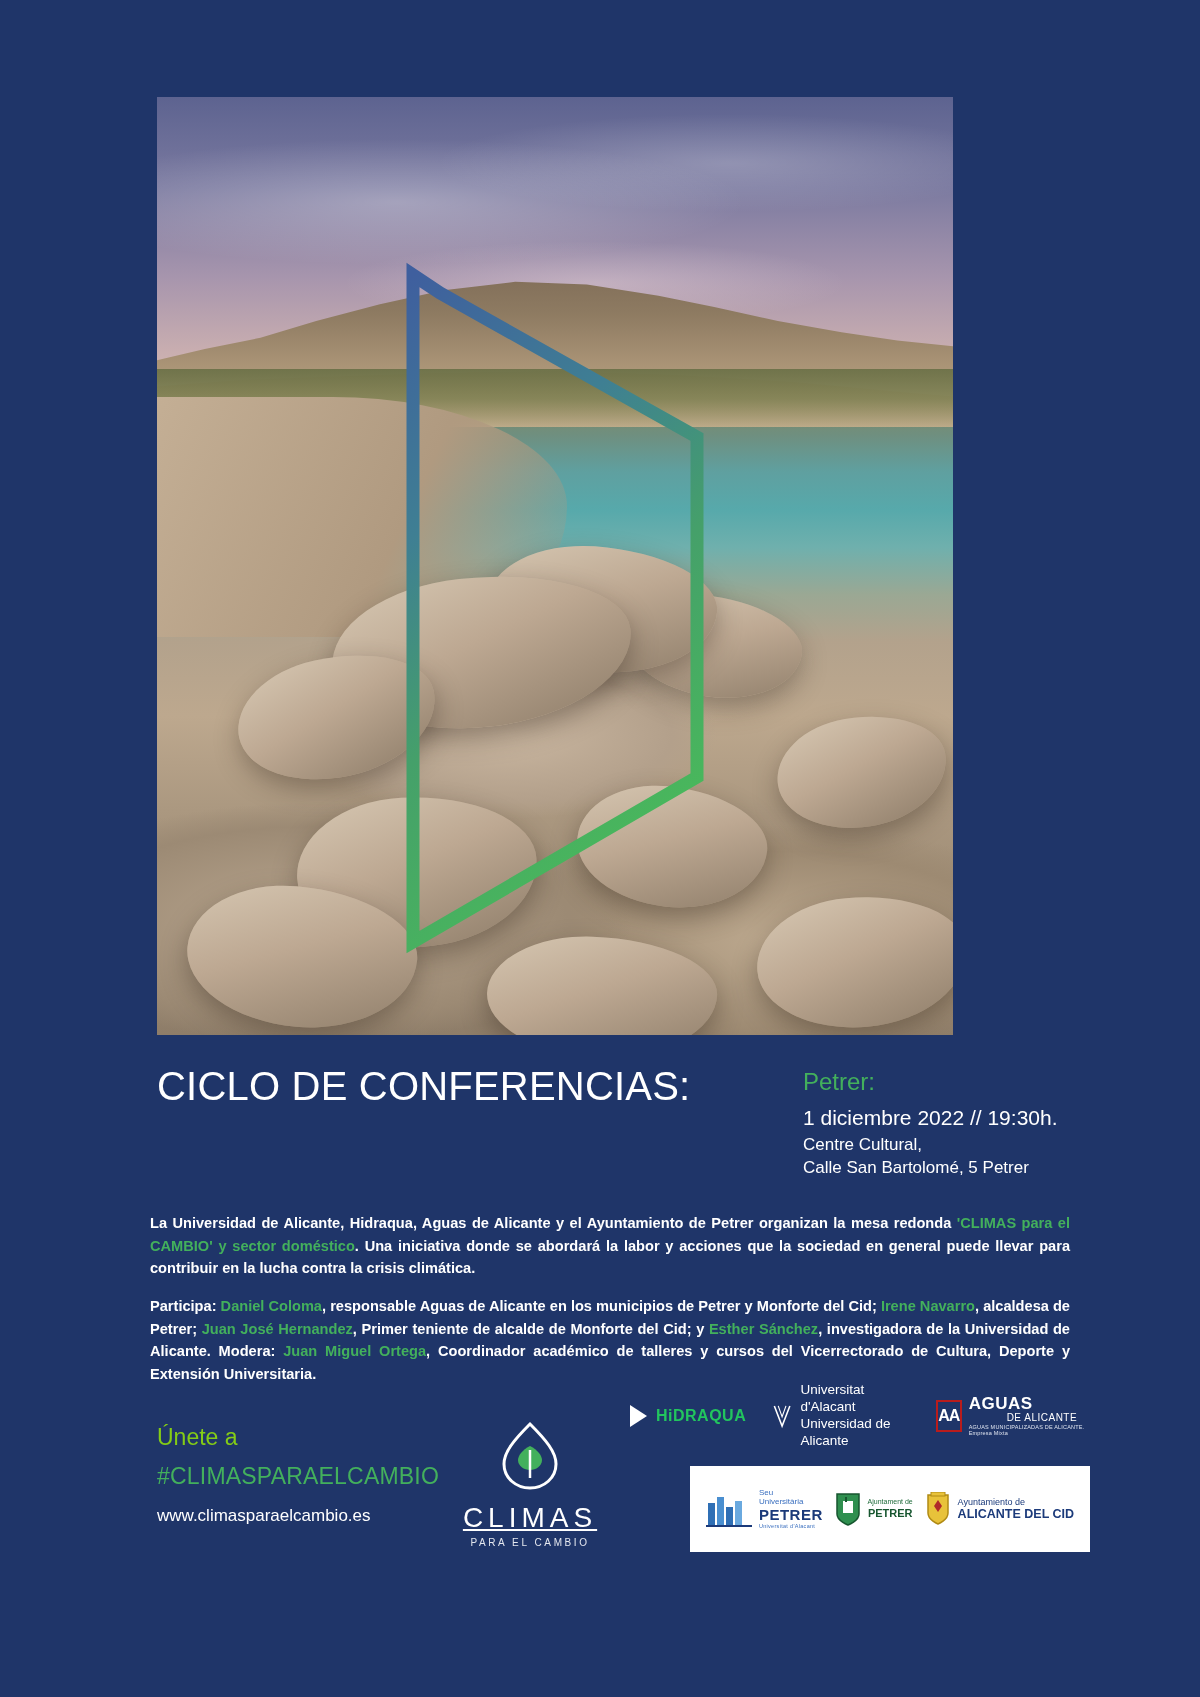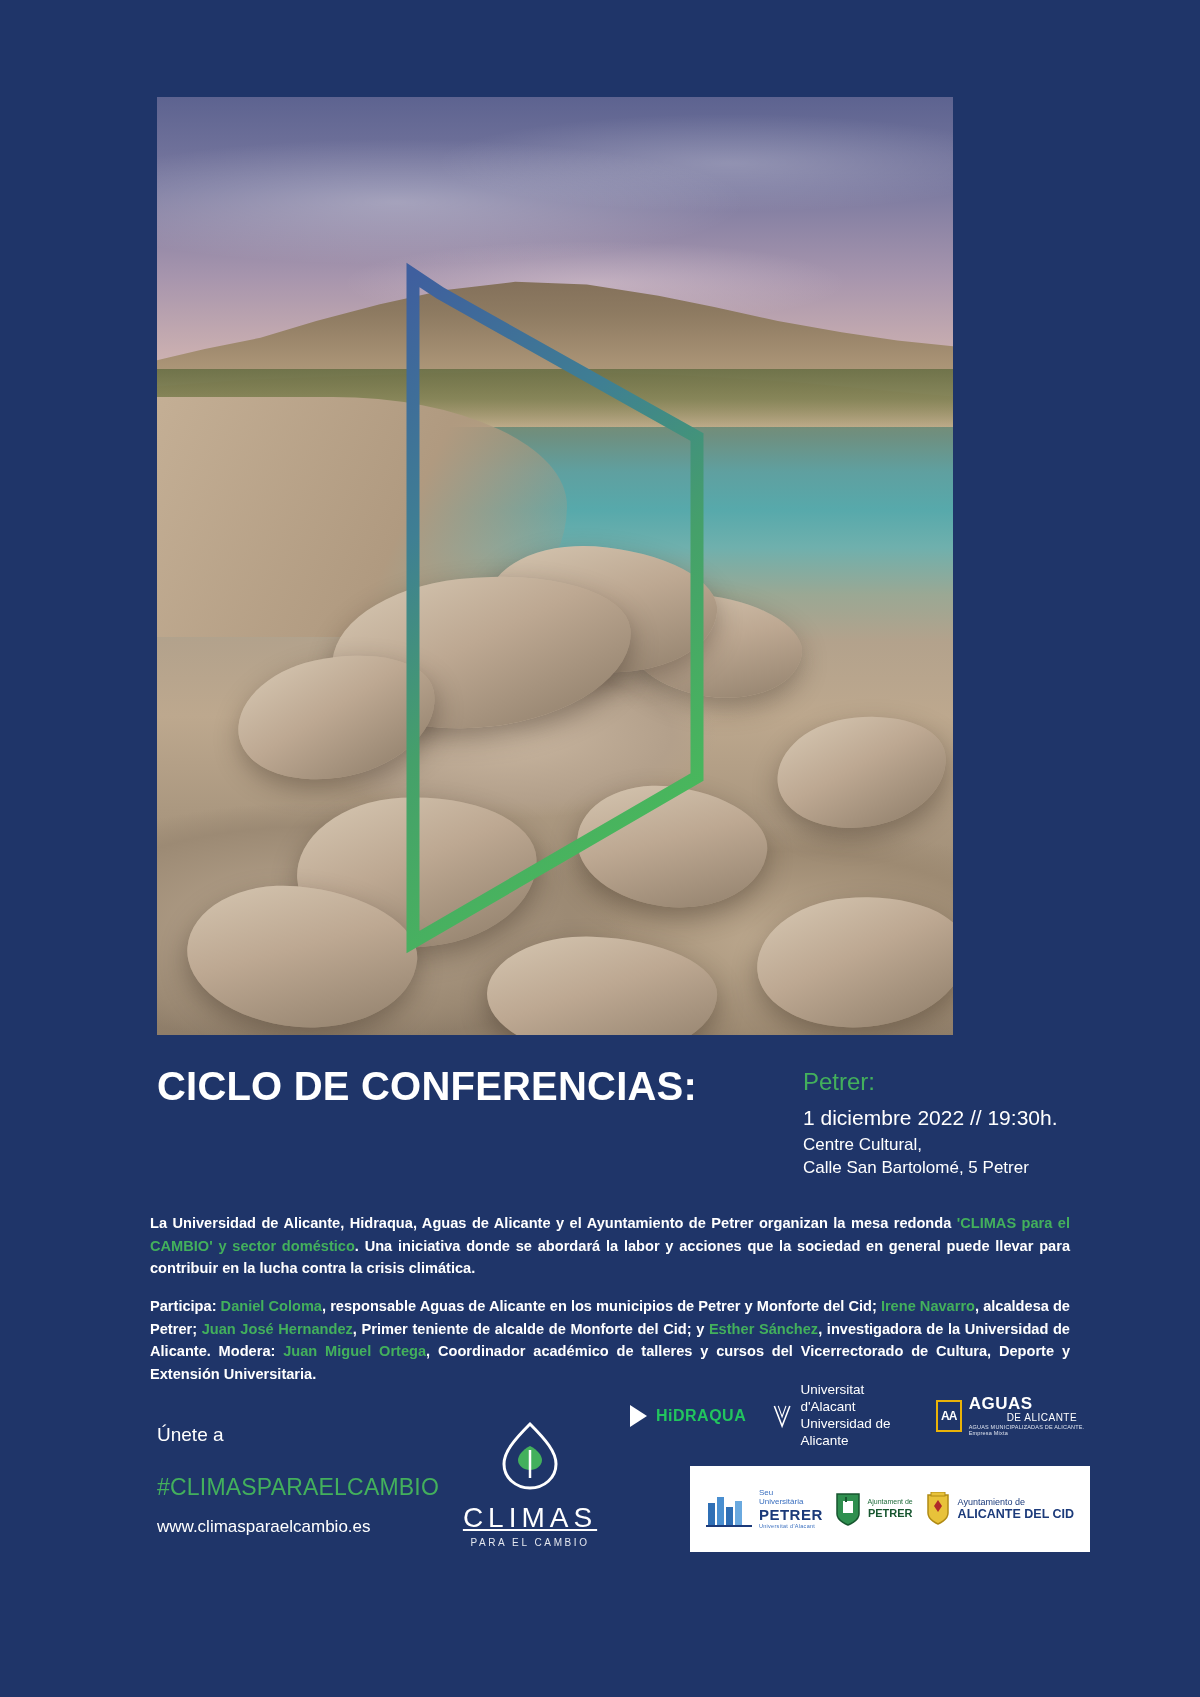--- a/index.html
+++ b/index.html
@@ -131,21 +131,21 @@
 
   
   .headline {
     position: absolute;
     left: 157px;
     top: 1063px;
     width: 620px;
   }
   .headline .l1 {
     font-size: 40px;
-    font-weight: 700;
+    font-weight: 400;
     letter-spacing: 0.2px;
     color: #ffffff;
     line-height: 1.15;
   }
   .headline .l2 {
     font-size: 40px;
     font-weight: 400;
     color: #43b05c;
     line-height: 1.35;
     padding-left: 10px;
@@ -189,23 +189,23 @@
   .hl { color: #43b05c; }
 
   
   .unete {
     position: absolute;
     left: 157px;
     top: 1424px;
     width: 300px;
   }
   .unete .u1 {
-    font-size: 19px;
-    color: #ffffff;
-    margin-bottom: 28px;
+    font-size: 23px;
+    color: #84cc16;
+    margin-bottom: 12px;
   }
   .unete .u2 {
     font-size: 23px;
     color: #43b05c;
     letter-spacing: 0.2px;
     margin-bottom: 16px;
   }
   .unete .u3 {
     font-size: 17px;
     color: #ffffff;
@@ -277,23 +277,23 @@
   .ua .lines div:last-child { font-size: 13.5px; }
   .ua .lines { line-height: 1.25; color: #ffffff; }
 
   .aguas {
     display: flex;
     align-items: center;
     gap: 7px;
   }
   .aguas .box {
     width: 28px; height: 28px;
-    border: 2px solid #eab308;
+    border: 2px solid #b91c1c;
     display: flex; align-items: center; justify-content: center;
-    font-size: 12px; font-weight: bold; letter-spacing: -1px;
+    font-size: 16px; font-weight: bold; letter-spacing: -1px;
   }
   .aguas .t1 { font-size: 17px; font-weight: bold; line-height: 1.05; letter-spacing: .5px;}
   .aguas .t2 { font-size: 10px; font-weight: normal; line-height: 1.05; letter-spacing: .5px; margin-left: 38px;}
   .aguas .t3 { font-size: 5.5px; line-height: 1.2; letter-spacing: .2px; color:#dfe4ef; }
 
   
   .instit {
     position: absolute;
     left: 690px;
     top: 1466px;

